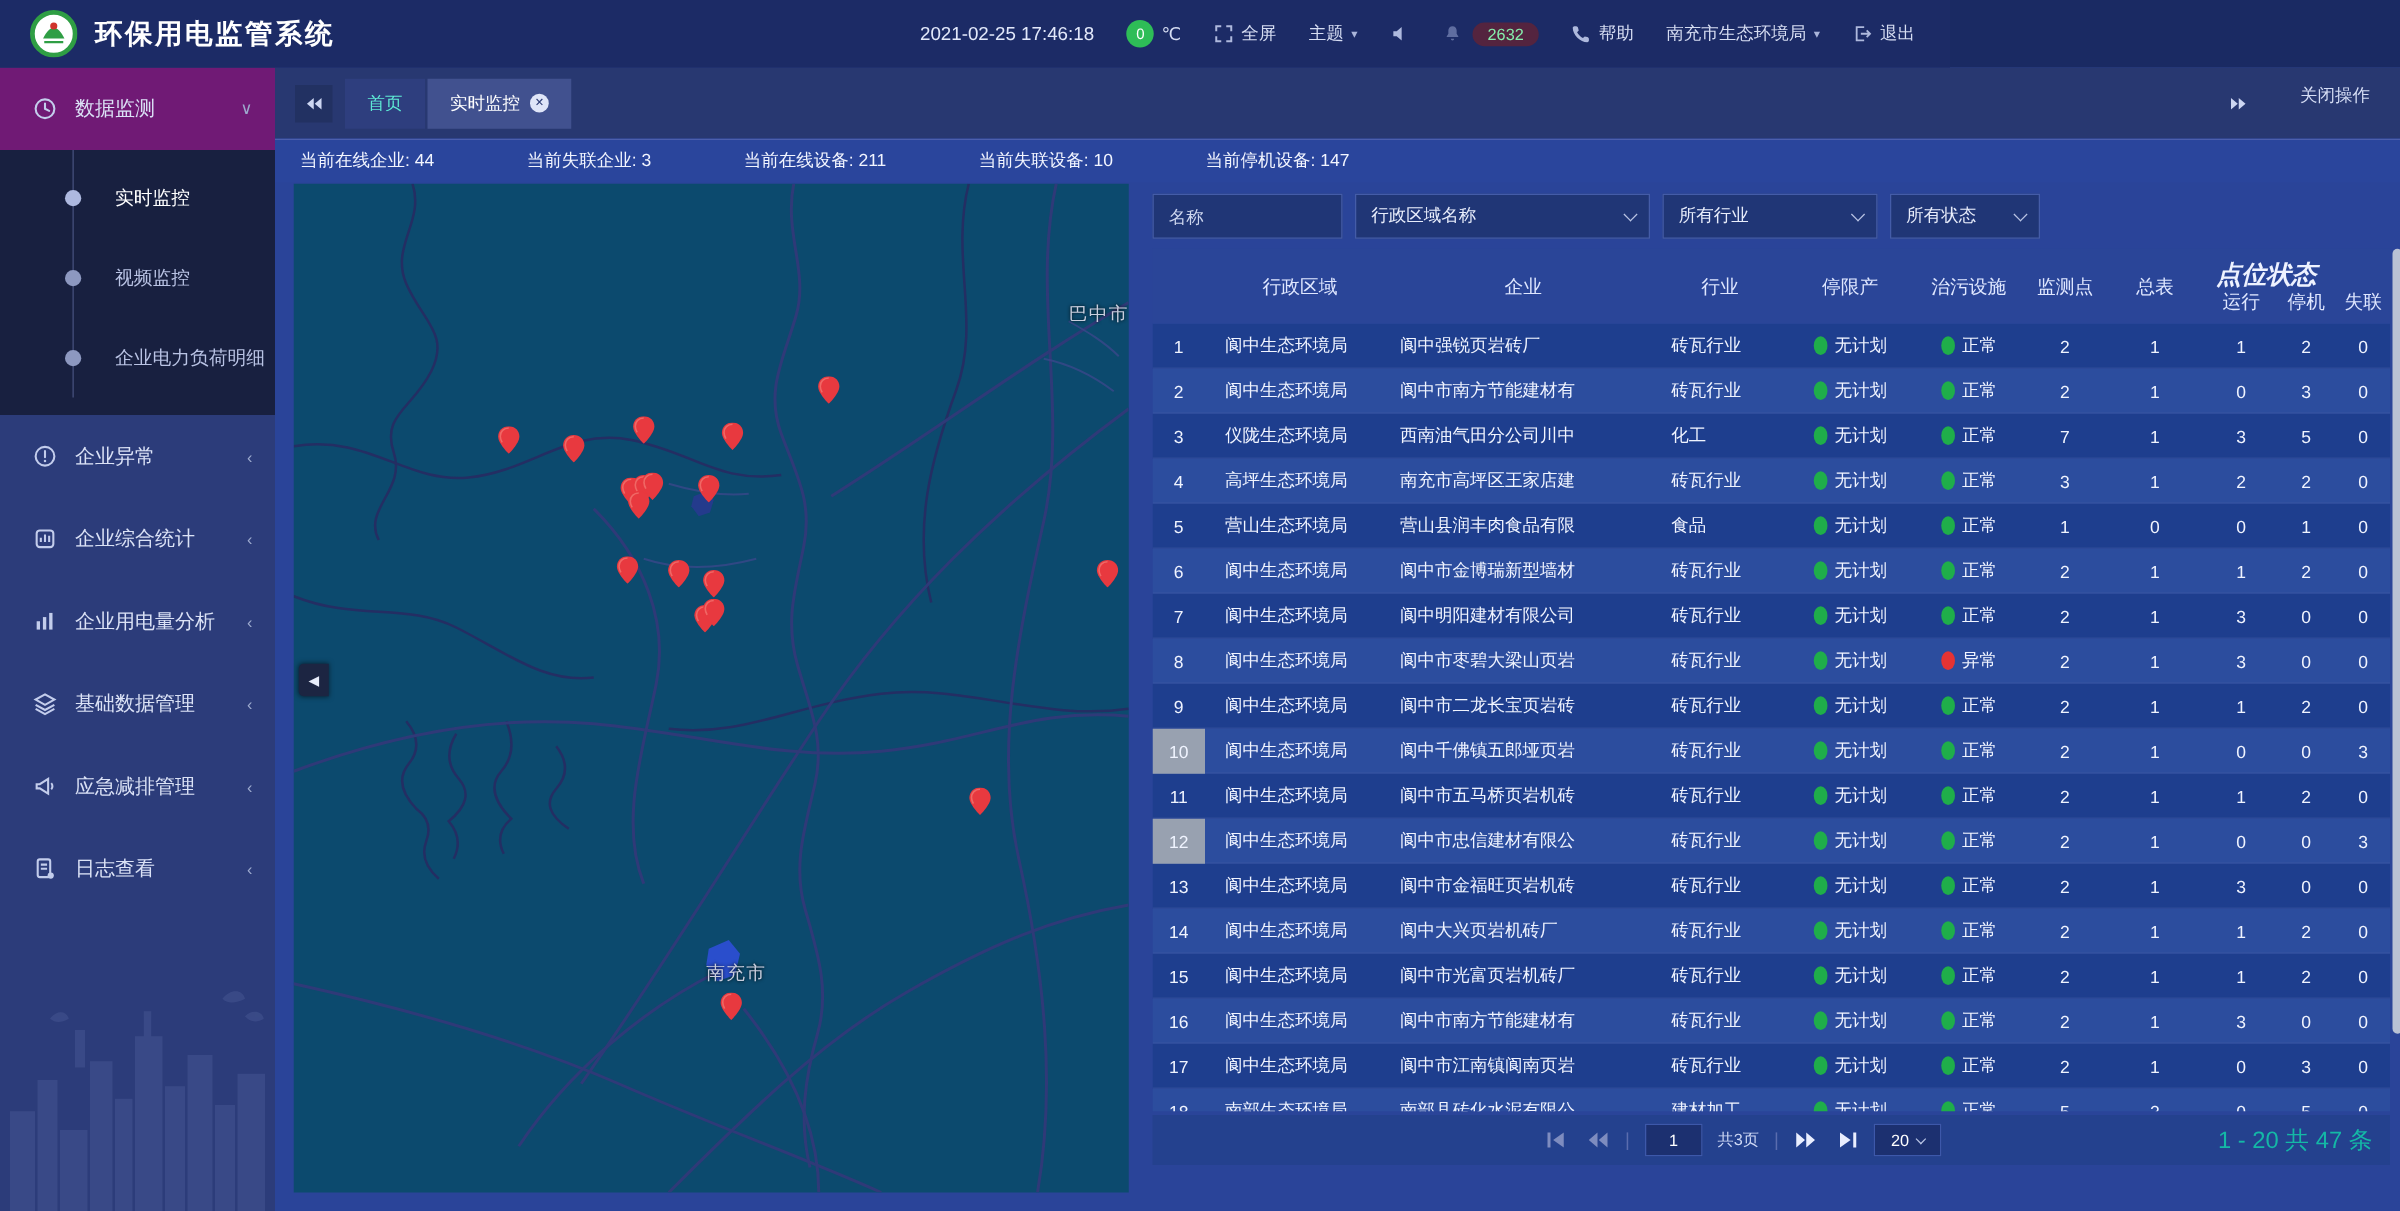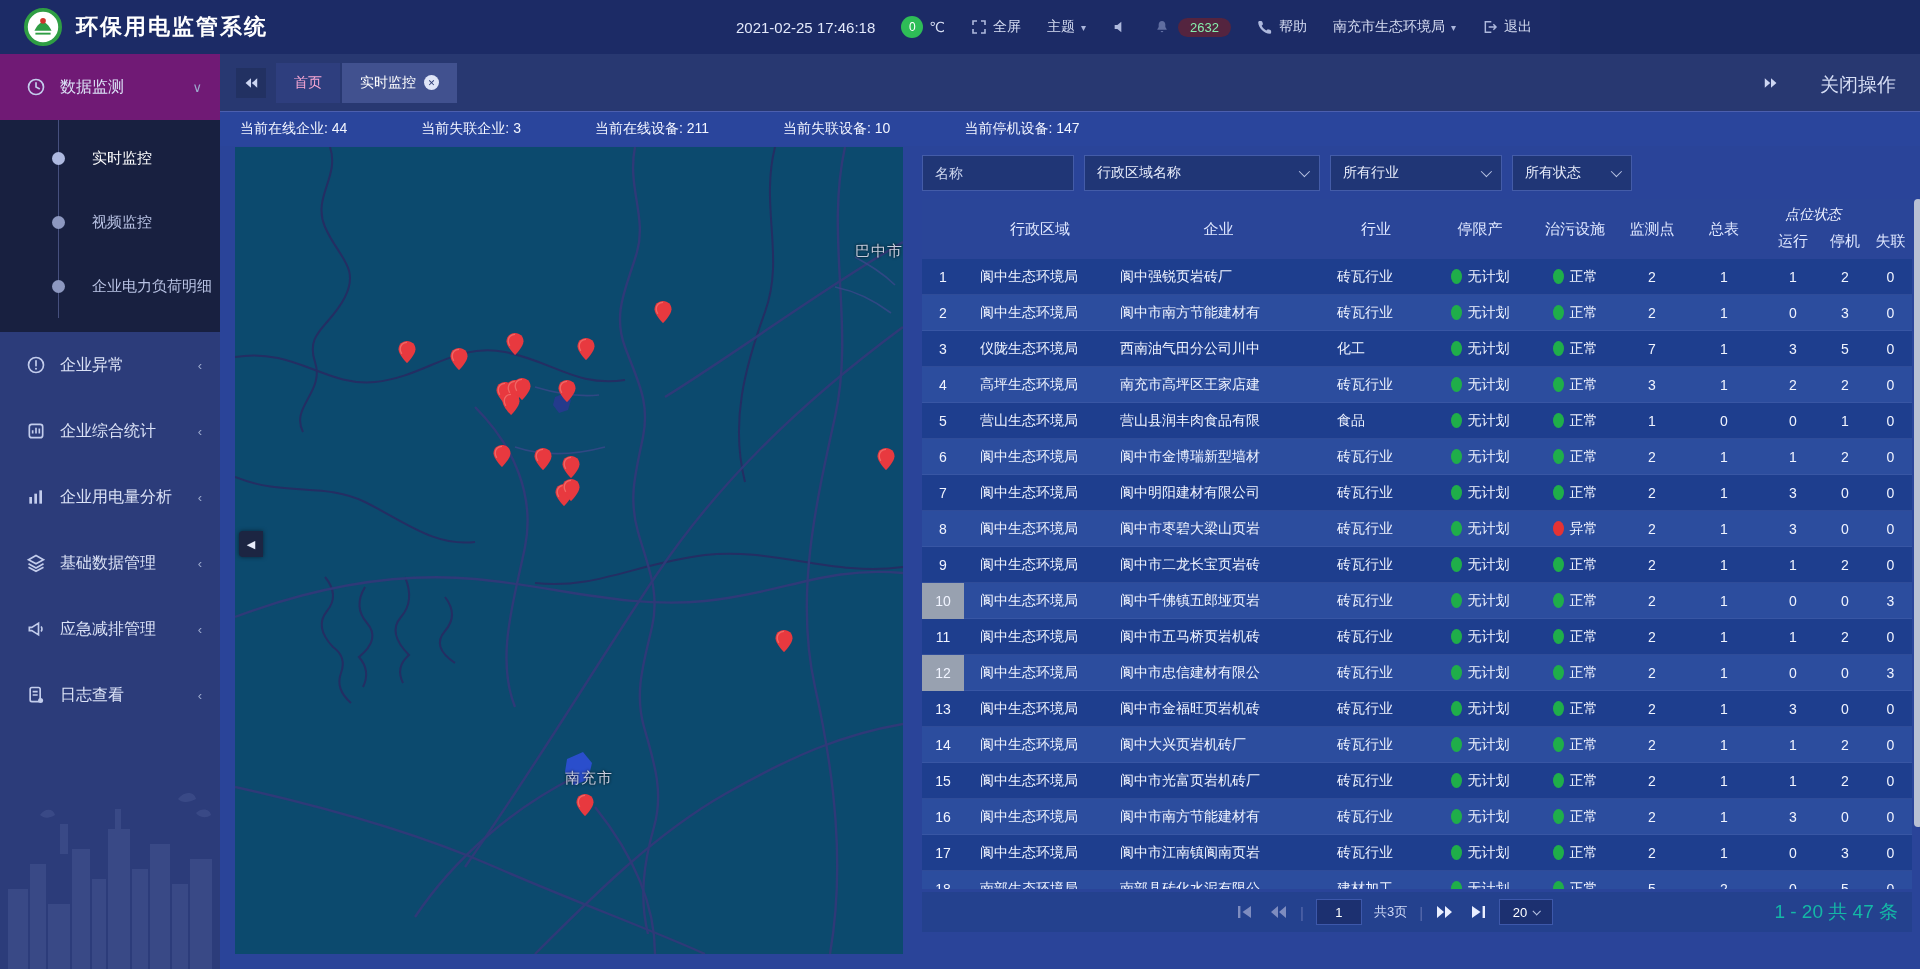--- a/index.html
+++ b/index.html
@@ -34,24 +34,24 @@
   .submenu-item.active{color:#fff}
   .submenu-item.active .dot{background:#aeb9e0}
   .skyline{position:absolute;bottom:0;left:0;width:220px;height:200px;opacity:.8}
 
   
   .main{position:absolute;left:220px;top:54px;width:1700px;height:915px;background:#2a4499}
   .tabbar{position:absolute;left:0;top:0;width:1700px;height:57px;background:#283871;display:flex;align-items:center;padding:0 24px 0 16px}
   .tab-arrow{width:30px;height:30px;background:#223162;display:flex;align-items:center;justify-content:center;color:#cdd6f2;cursor:pointer}
   .tab-arrow svg{width:14px;height:12px}
   .tabs{display:flex;align-items:stretch;height:40px;margin-left:10px}
-  .tab{display:flex;align-items:center;gap:8px;padding:0 18px;background:#2e3e7e;color:#f9a8d4;font-size:14px;cursor:pointer;margin-right:2px}
+  .tab{display:flex;align-items:center;gap:8px;padding:0 18px;background:#2e3e7e;color:#5eead4;font-size:14px;cursor:pointer;margin-right:2px}
   .tab.active{background:#41518f;color:#fff}
   .tab-close{width:15px;height:15px;border-radius:50%;background:#dfe5f8;color:#2b3a74;font-size:9px;display:flex;align-items:center;justify-content:center;cursor:pointer}
-  .tabbar-right{margin-left:auto;display:flex;align-items:flex-end;gap:34px;color:#d6def5;font-size:19px}
+  .tabbar-right{margin-left:auto;display:flex;align-items:flex-start;gap:34px;color:#d6def5;font-size:14px}
   .close-ops{cursor:pointer}
 
   .statsbar{position:absolute;left:0;top:57px;width:1700px;height:35px;background:#2a459c;border-top:1px solid #4c5fae;display:flex;align-items:center;gap:74px;padding-left:20px;font-size:14px;color:#f2f5ff}
 
   
   .map{position:absolute;left:15px;top:93px;width:668px;height:807px;background:#0c4a6e;overflow:hidden;cursor:grab}
   .map svg.roads{position:absolute;left:0;top:0}
   .city-label{position:absolute;color:#c9cede;font-size:15px;letter-spacing:1px;text-shadow:0 0 3px #000}
   .pin{position:absolute;width:18px;height:22px}
   .collapse-btn{position:absolute;left:4px;top:384px;width:24px;height:26px;background:#1c2542;border-radius:4px 0 0 4px;color:#e8edfb;display:flex;align-items:center;justify-content:center;font-size:11px;cursor:pointer;z-index:5;box-shadow:0 0 4px rgba(0,0,0,.5)}
@@ -62,21 +62,21 @@
   .f-input{width:152px;height:36px;background:#203676;border:1px solid #445ca8;color:#e8edfb;font-size:14px;padding:0 12px;outline:none}
   .f-input::placeholder{color:#cdd6ee}
   .f-select{height:36px;background:#203676;border:1px solid #445ca8;color:#e8edfb;font-size:14px;padding:0 12px;display:flex;align-items:center;justify-content:space-between;cursor:pointer}
   .f-select .chev{width:8px;height:8px;border-right:1.6px solid #b9c4e4;border-bottom:1.6px solid #b9c4e4;transform:rotate(45deg) translateY(-2px)}
   .w-region{width:236px}.w-industry{width:172px}.w-status{width:120px}
 
   .tbl{margin-top:6px;width:990px}
   .tgrid{display:grid;grid-template-columns:42px 152px 205px 110px 98px 92px 62px 82px 56px 48px 1fr;align-items:center}
   .thead{background:#2a4598;height:60px;position:relative;color:#dfe7ff;font-size:15px}
   .thead .th{text-align:center}
-  .thead .group-label{position:absolute;right:14px;top:7px;width:170px;text-align:center;font-style:italic;font-weight:normal;font-size:14px;color:#eef2ff}
+  .thead .group-label{position:absolute;right:14px;top:7px;width:170px;text-align:center;font-style:italic;font-weight:bold;font-size:20px;color:#eef2ff}
   .thead .sub{align-self:end;padding-bottom:8px}
   .tbody{height:630px;overflow:hidden;position:relative}
   .trow{height:36px;border-bottom:1px solid rgba(80,104,176,.35);font-size:14px;color:#f0f4ff;cursor:pointer}
   .trow.odd{background:#1e3e8e}
   .trow.even{background:#2c4d9e}
   .td{overflow:hidden;white-space:nowrap}
   .td.c-center{text-align:center}
   .td.c-text{padding-left:16px}
   .td.c-ent{padding-left:4px}
   .c-idx{height:36px;display:flex;align-items:center;justify-content:center}

